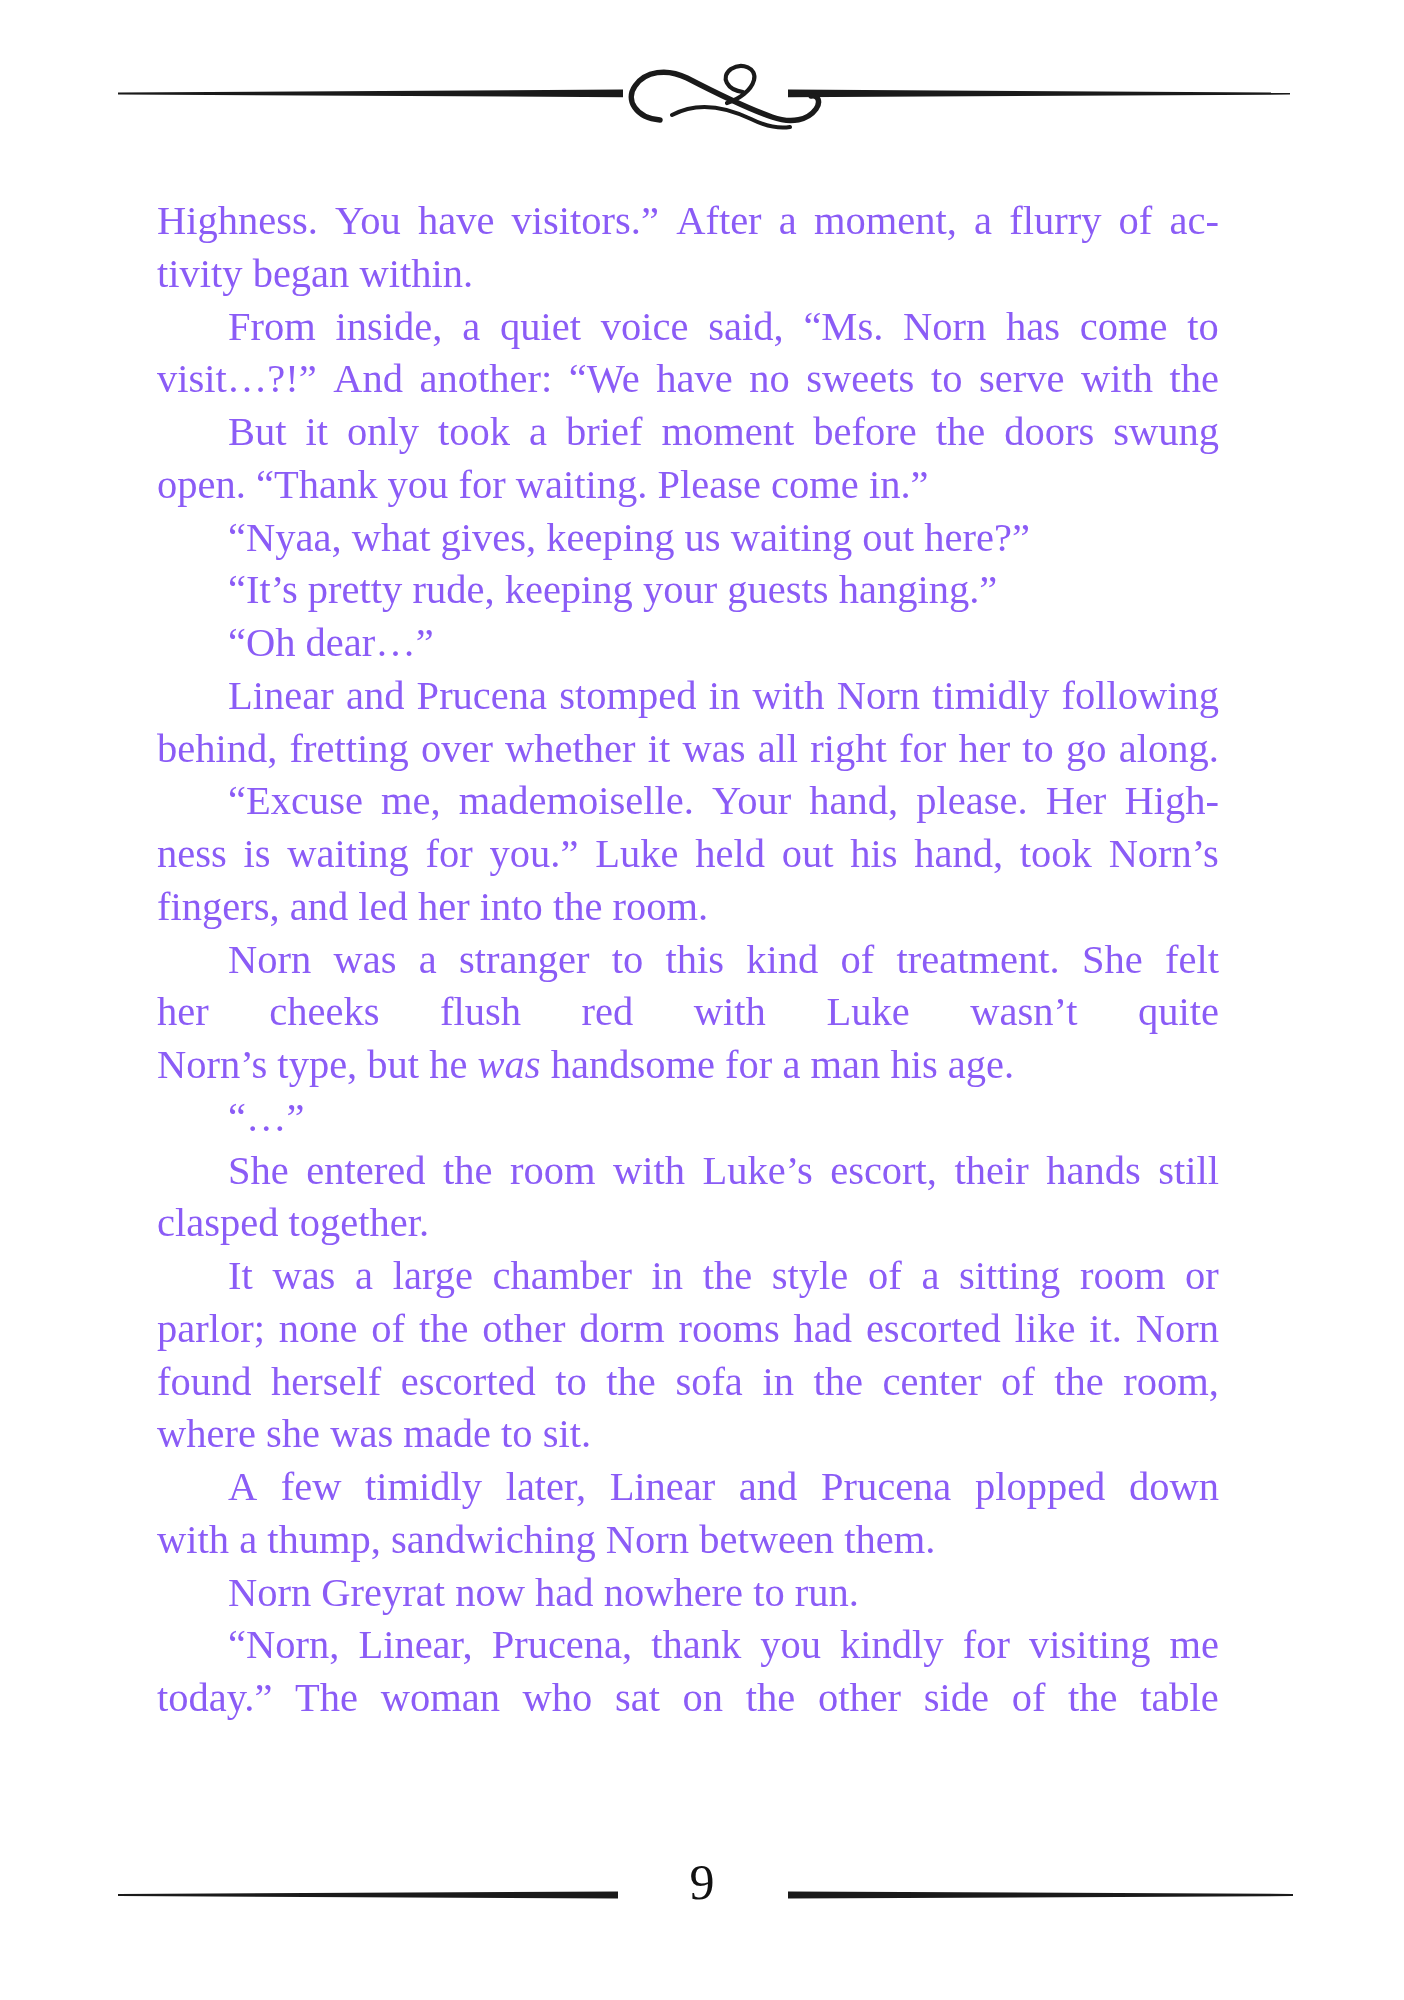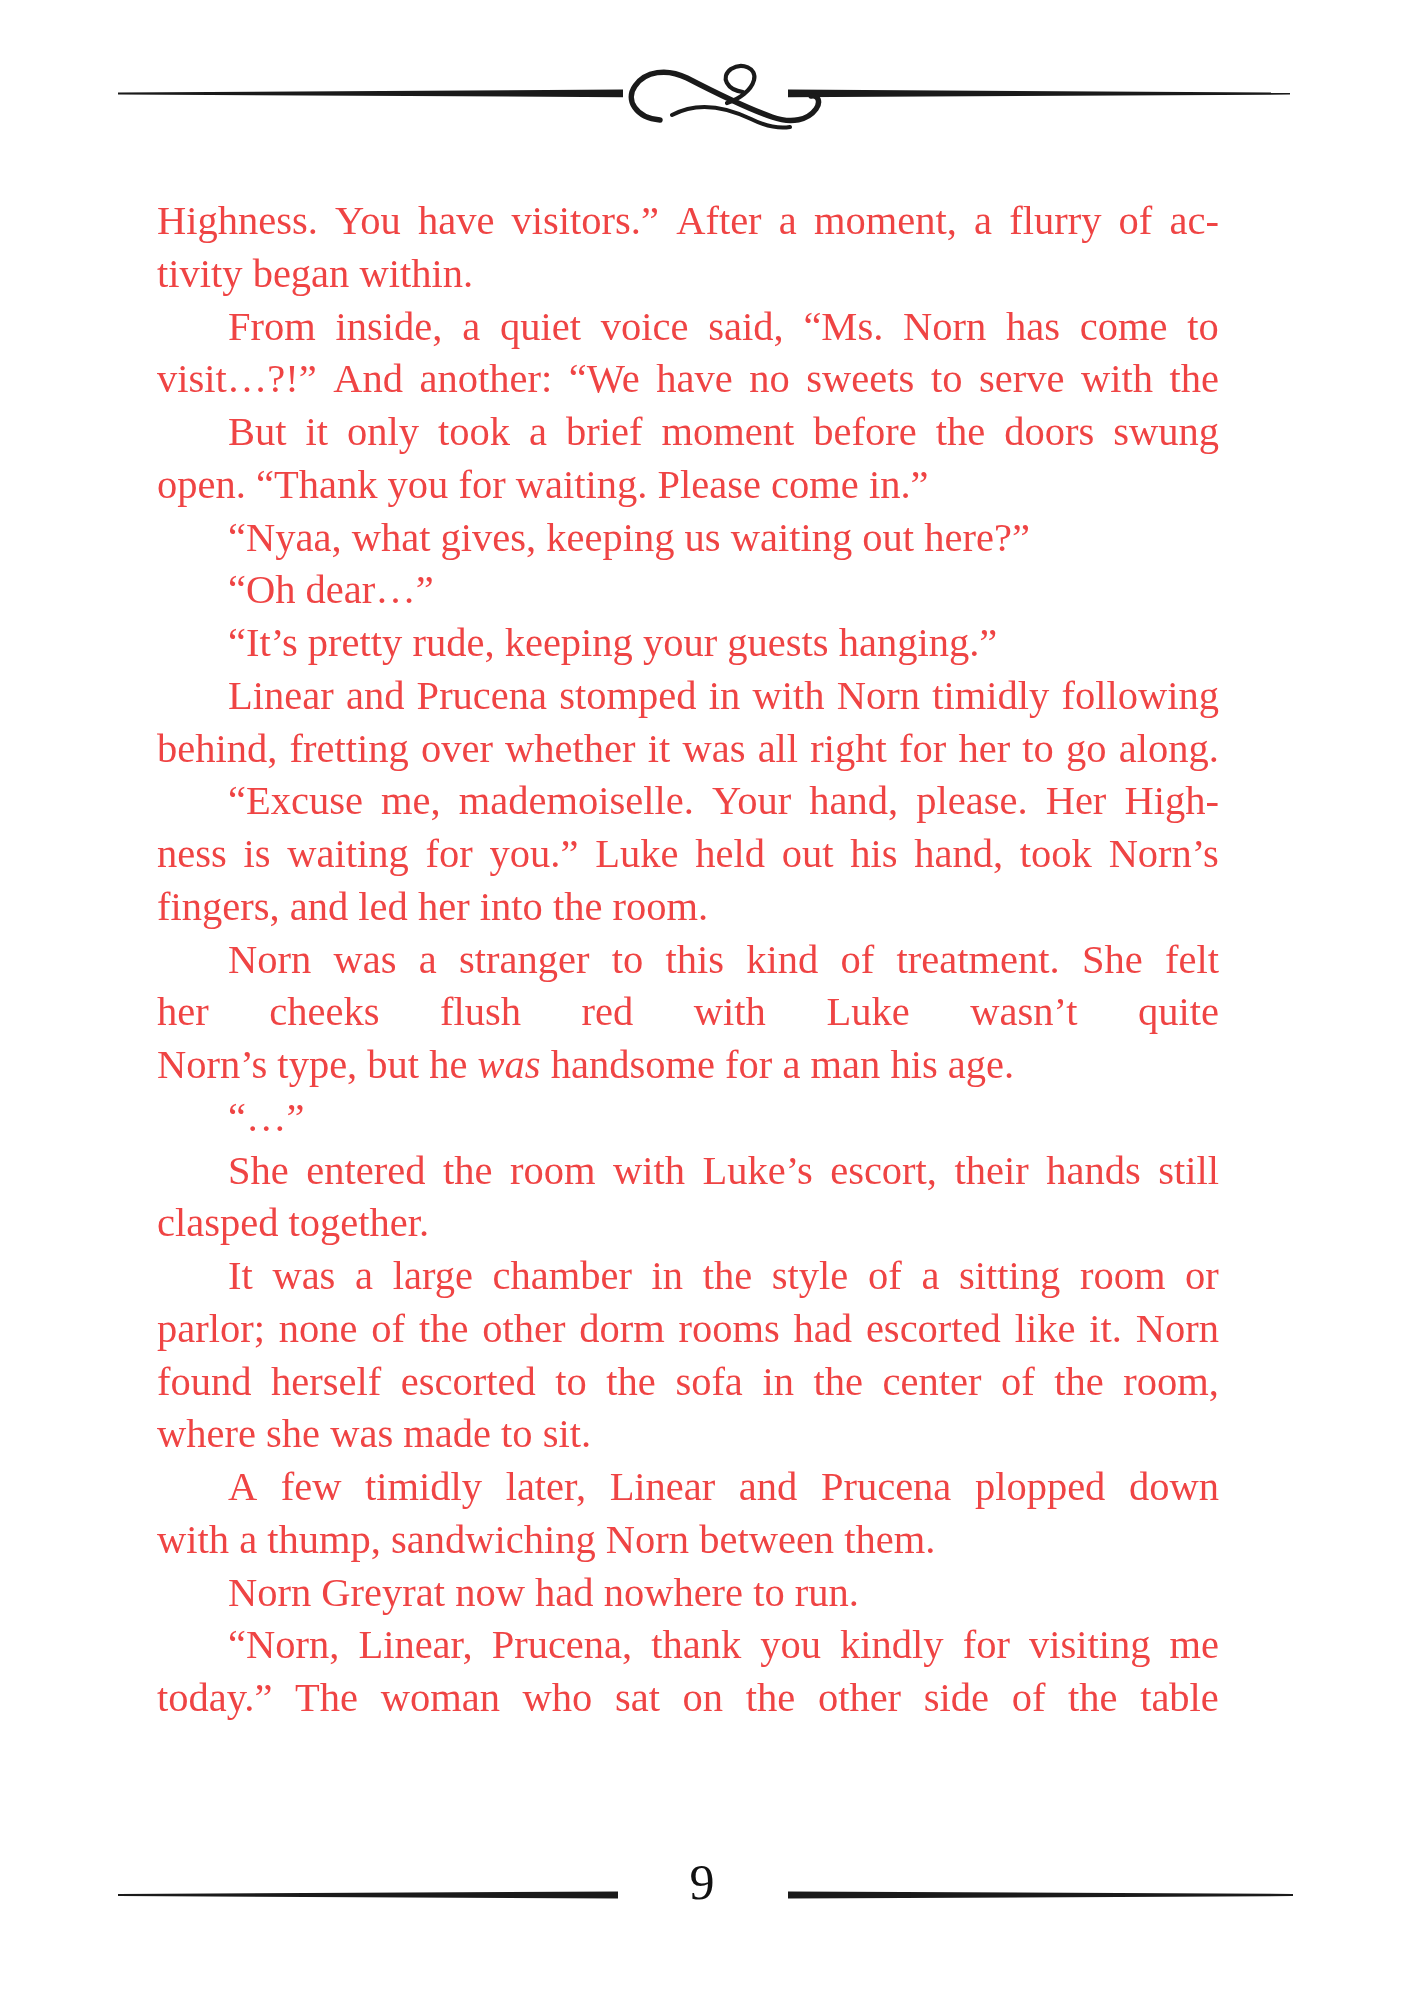--- a/index.html
+++ b/index.html
@@ -4,21 +4,21 @@
 <style>
   html,body { margin:0; padding:0; background:#e8e8e8; }
   .page {
     position:relative; width:1404px; height:2000px;
     background:#ffffff; margin:0 auto; overflow:hidden;
     font-family:"Liberation Serif", serif; color:#111111;
   }
   .header-svg { position:absolute; left:0; top:0; }
   .text-block {
     position:absolute; left:157px; top:195px; width:1062px;
-    font-size:40.5px; line-height:52.75px; color:#ef4444;
+    font-size:40.5px; line-height:52.75px; color:#8b5cf6;
   }
   .line { height:52.75px; white-space:nowrap; }
   .line.just {
     display:flex; justify-content:space-between; align-items:baseline;
     white-space:normal;
   }
   .line.indent { padding-left:71px; }
   .it { font-style:italic; }
   .footer-svg { position:absolute; left:0; top:1840px; }
   .pagenum {
@@ -90,22 +90,22 @@
         <span>a</span>
         <span>brief</span>
         <span>moment</span>
         <span>before</span>
         <span>the</span>
         <span>doors</span>
         <span>swung</span>
       </div>
       <div class="line"><span>open. “Thank you for waiting. Please come in.”</span></div>
       <div class="line indent"><span>“Nyaa, what gives, keeping us waiting out here?”</span></div>
+      <div class="line indent"><span>“It’s pretty rude, keeping your guests hanging.”</span></div>
       <div class="line indent"><span>“Oh dear…”</span></div>
-      <div class="line indent"><span>“It’s pretty rude, keeping your guests hanging.”</span></div>
       <div class="line just indent">
         <span>Linear</span>
         <span>and</span>
         <span>Prucena</span>
         <span>stomped</span>
         <span>in</span>
         <span>with</span>
         <span>Norn</span>
         <span>timidly</span>
         <span>following</span>

